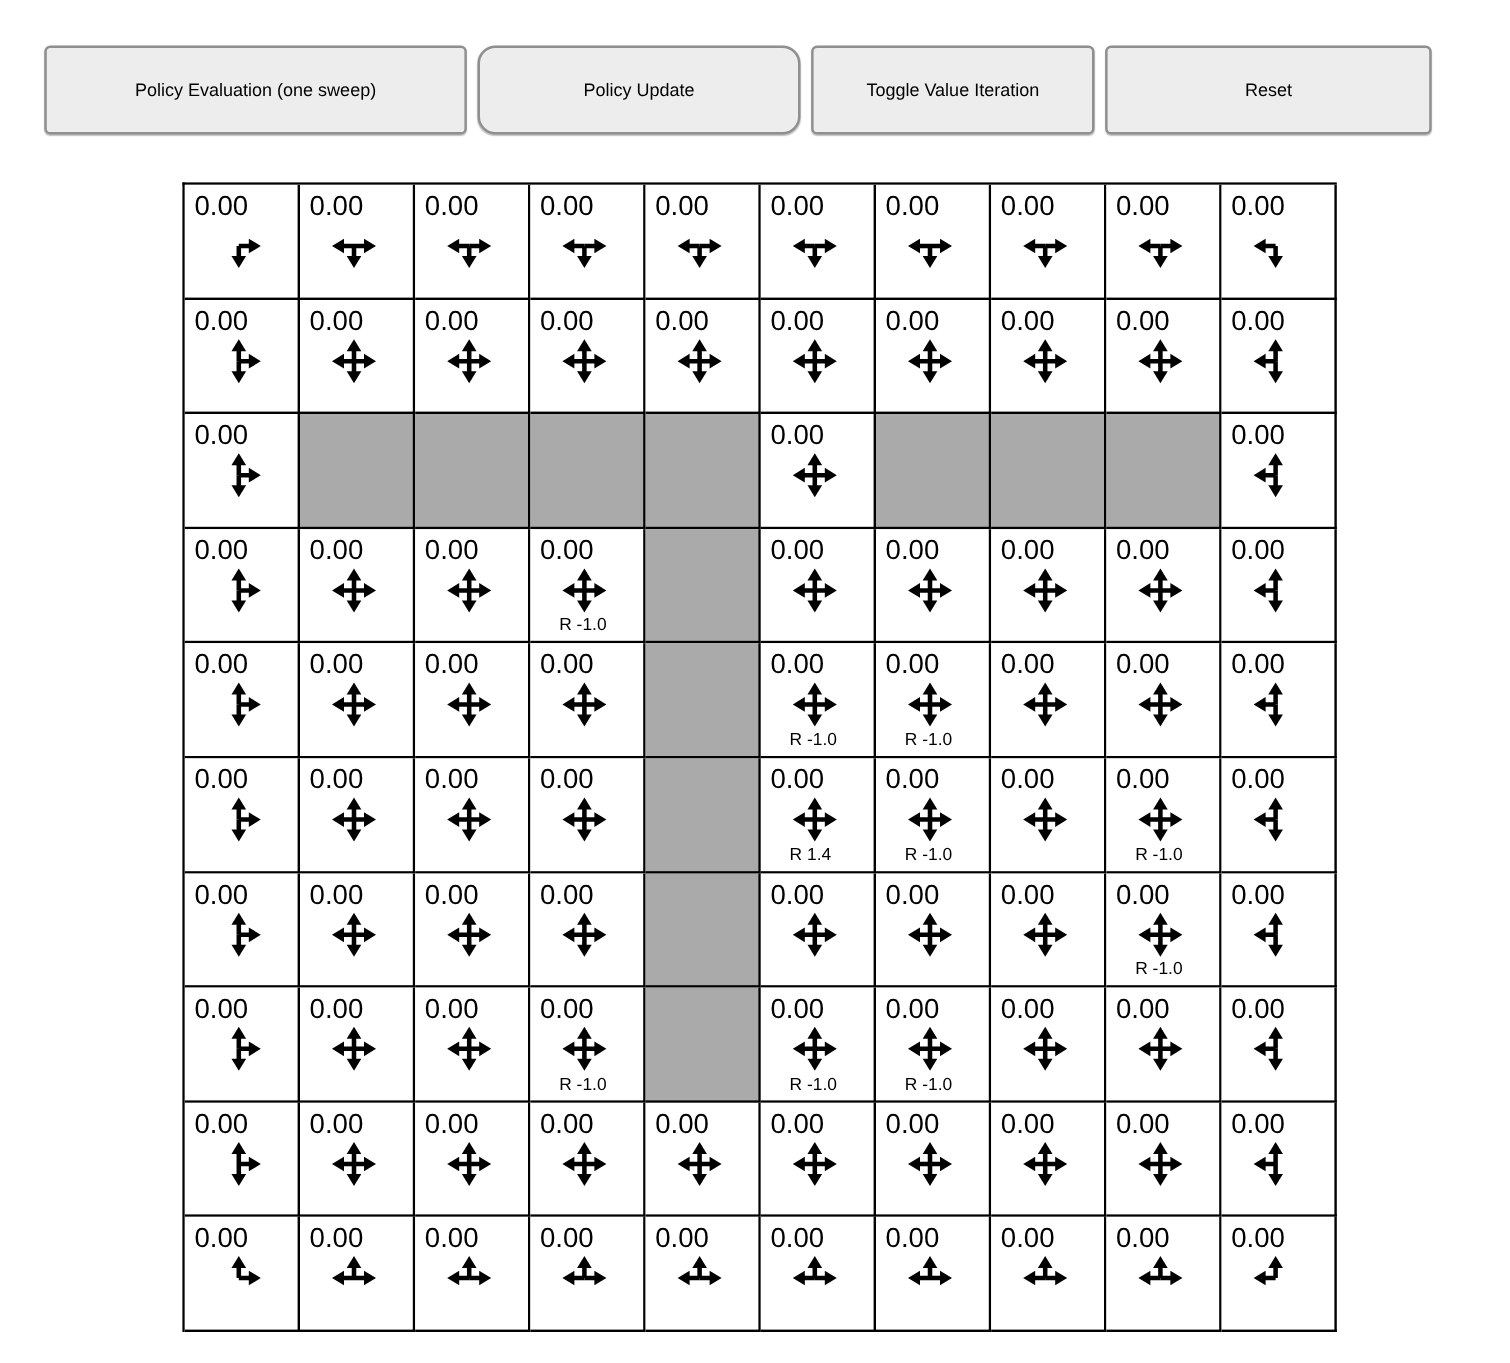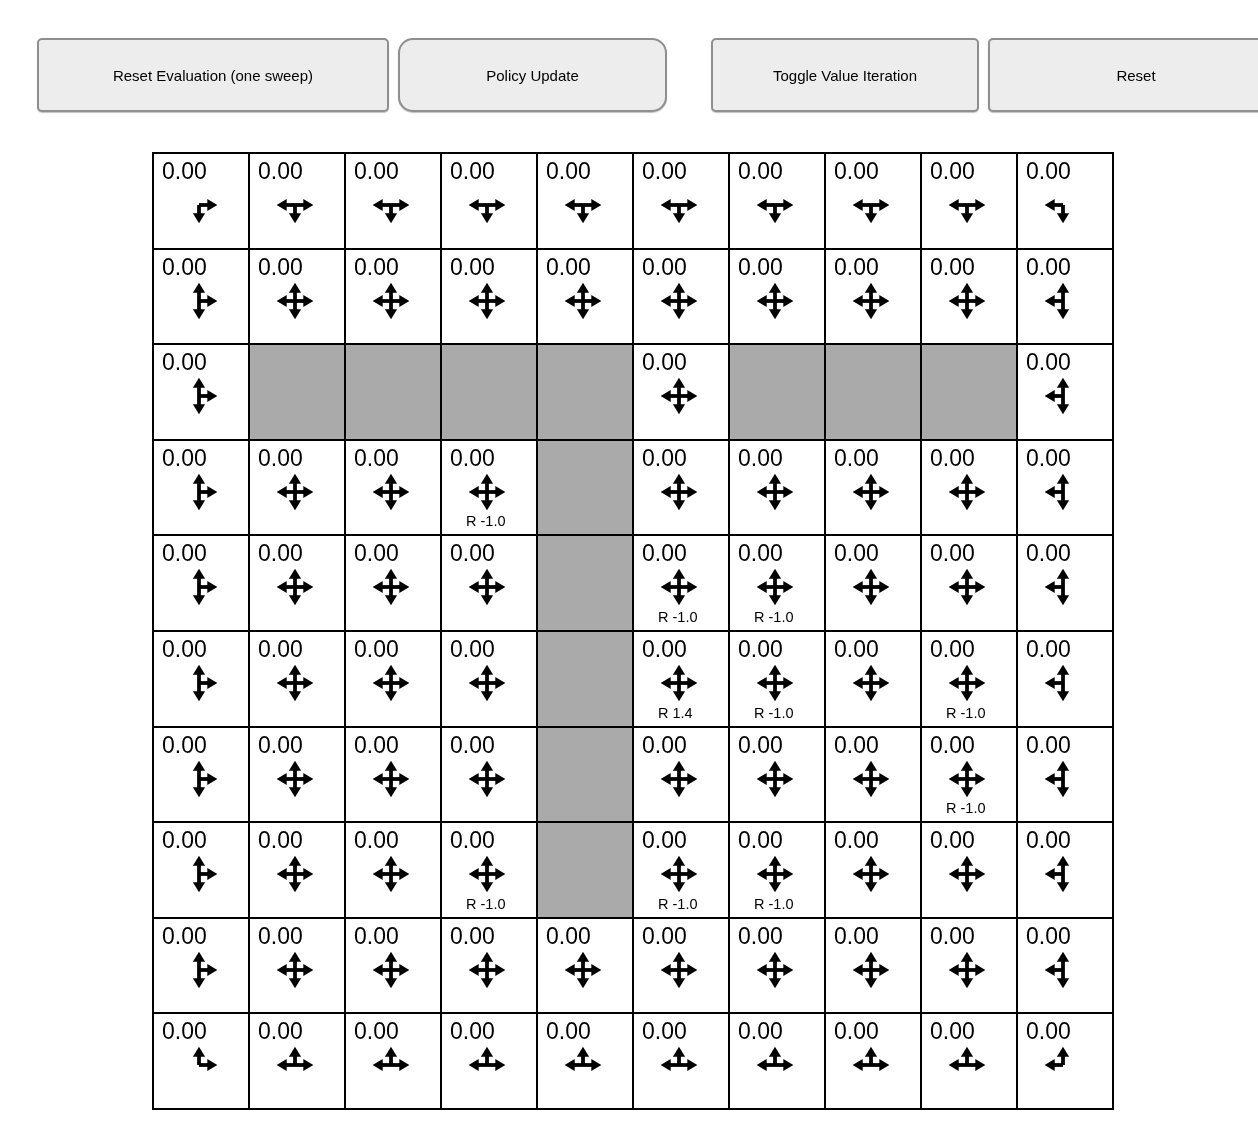--- a/index.html
+++ b/index.html
@@ -12,22 +12,22 @@
     height:74px;box-sizing:border-box;
     background:var(--button-bg,#EDEDED);
     border:2px solid var(--button-border,#8F8F8F);
     border-radius:5px;font-size:15px;color:#000;
     font-family:"Liberation Sans", sans-serif;
     box-shadow:0 1px 1px rgba(0,0,0,0.25);
     cursor:pointer;
   }
   .btn.b1{width:352px;}
   .btn.b2{width:269px;border-radius:15px;}
-  .btn.b3{width:268px;margin-left:35px;}
-  .btn.b4{width:296px;}
+  .btn.b3{width:236px;}
+  .btn.b4{width:272px;}
   .grid{
     position:absolute;left:152px;top:152px;
     display:grid;
     grid-template-columns:repeat(10,96px);
     grid-template-rows:repeat(10,95.6px);
     border-top:2px solid var(--grid-line,#000);
     border-left:2px solid var(--grid-line,#000);
   }
   .cell{
     position:relative;box-sizing:border-box;
@@ -37,21 +37,21 @@
   }
   .cell.wall{background:var(--wall-bg,#AAAAAA);}
   .val{position:absolute;left:8px;top:4px;font-size:23px;line-height:26px;}
   .arrows{position:absolute;left:calc(50% - 2px);top:31px;width:40px;height:40px;transform:translateX(-50%);}
   .reward{position:absolute;left:7px;bottom:5px;font-size:14.5px;margin-left:17px;}
 </style>
 </head>
 <body>
 
 <div class="toolbar">
-  <button class="btn b1">Reset Evaluation (one sweep)</button>
+  <button class="btn b1">Policy Evaluation (one sweep)</button>
   <button class="btn b2">Policy Update</button>
   <button class="btn b3">Toggle Value Iteration</button>
   <button class="btn b4">Reset</button>
 </div>
 
 <div class="grid">
     <div class="cell">
       <div class="val">0.00</div>
       <svg viewBox="-18 -18 36 36" class="arrows">
         <line x1="0" y1="0" x2="9" y2="0" stroke="#000000" stroke-width="3.4"></line>

